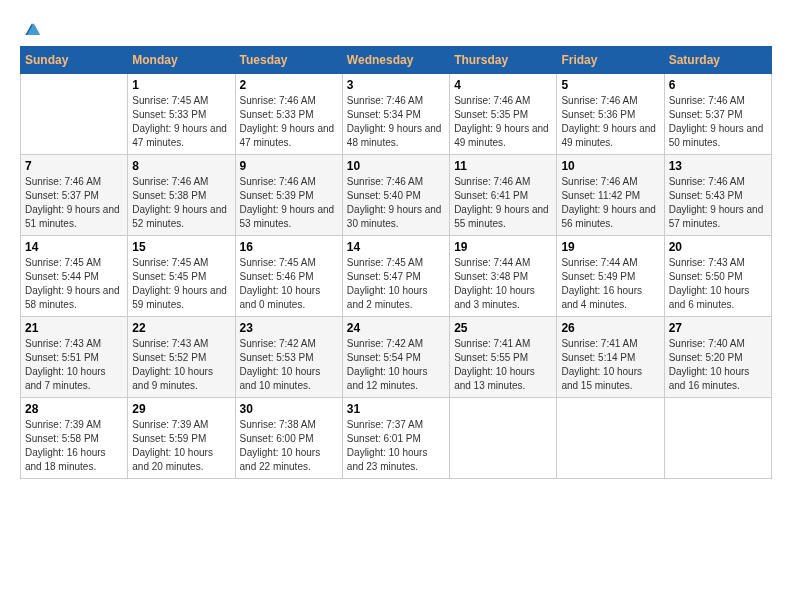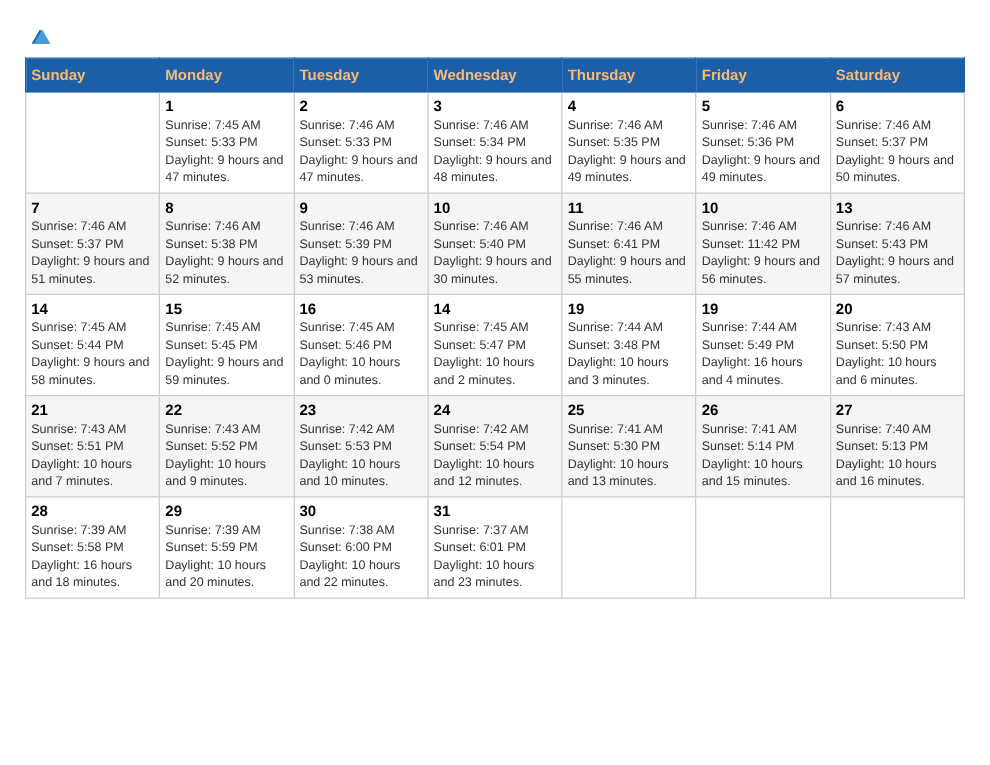--- a/index.html
+++ b/index.html
@@ -217,29 +217,29 @@
         <td>
           <span class="day-number">23</span>
           <div class="day-info"><span>Sunrise: 7:42 AM</span><br><span>Sunset: 5:53 PM</span><br><span>Daylight: 10 hours and 10 minutes.</span></div>
         </td>
         <td>
           <span class="day-number">24</span>
           <div class="day-info"><span>Sunrise: 7:42 AM</span><br><span>Sunset: 5:54 PM</span><br><span>Daylight: 10 hours and 12 minutes.</span></div>
         </td>
         <td>
           <span class="day-number">25</span>
-          <div class="day-info"><span>Sunrise: 7:41 AM</span><br><span>Sunset: 5:30 PM</span><br><span>Daylight: 10 hours and 13 minutes.</span></div>
+          <div class="day-info"><span>Sunrise: 7:41 AM</span><br><span>Sunset: 5:55 PM</span><br><span>Daylight: 10 hours and 13 minutes.</span></div>
         </td>
         <td>
           <span class="day-number">26</span>
           <div class="day-info"><span>Sunrise: 7:41 AM</span><br><span>Sunset: 5:14 PM</span><br><span>Daylight: 10 hours and 15 minutes.</span></div>
         </td>
         <td>
           <span class="day-number">27</span>
-          <div class="day-info"><span>Sunrise: 7:40 AM</span><br><span>Sunset: 5:13 PM</span><br><span>Daylight: 10 hours and 16 minutes.</span></div>
+          <div class="day-info"><span>Sunrise: 7:40 AM</span><br><span>Sunset: 5:20 PM</span><br><span>Daylight: 10 hours and 16 minutes.</span></div>
         </td>
       </tr>
       <tr>
         <td>
           <span class="day-number">28</span>
           <div class="day-info"><span>Sunrise: 7:39 AM</span><br><span>Sunset: 5:58 PM</span><br><span>Daylight: 16 hours and 18 minutes.</span></div>
         </td>
         <td>
           <span class="day-number">29</span>
           <div class="day-info"><span>Sunrise: 7:39 AM</span><br><span>Sunset: 5:59 PM</span><br><span>Daylight: 10 hours and 20 minutes.</span></div>

